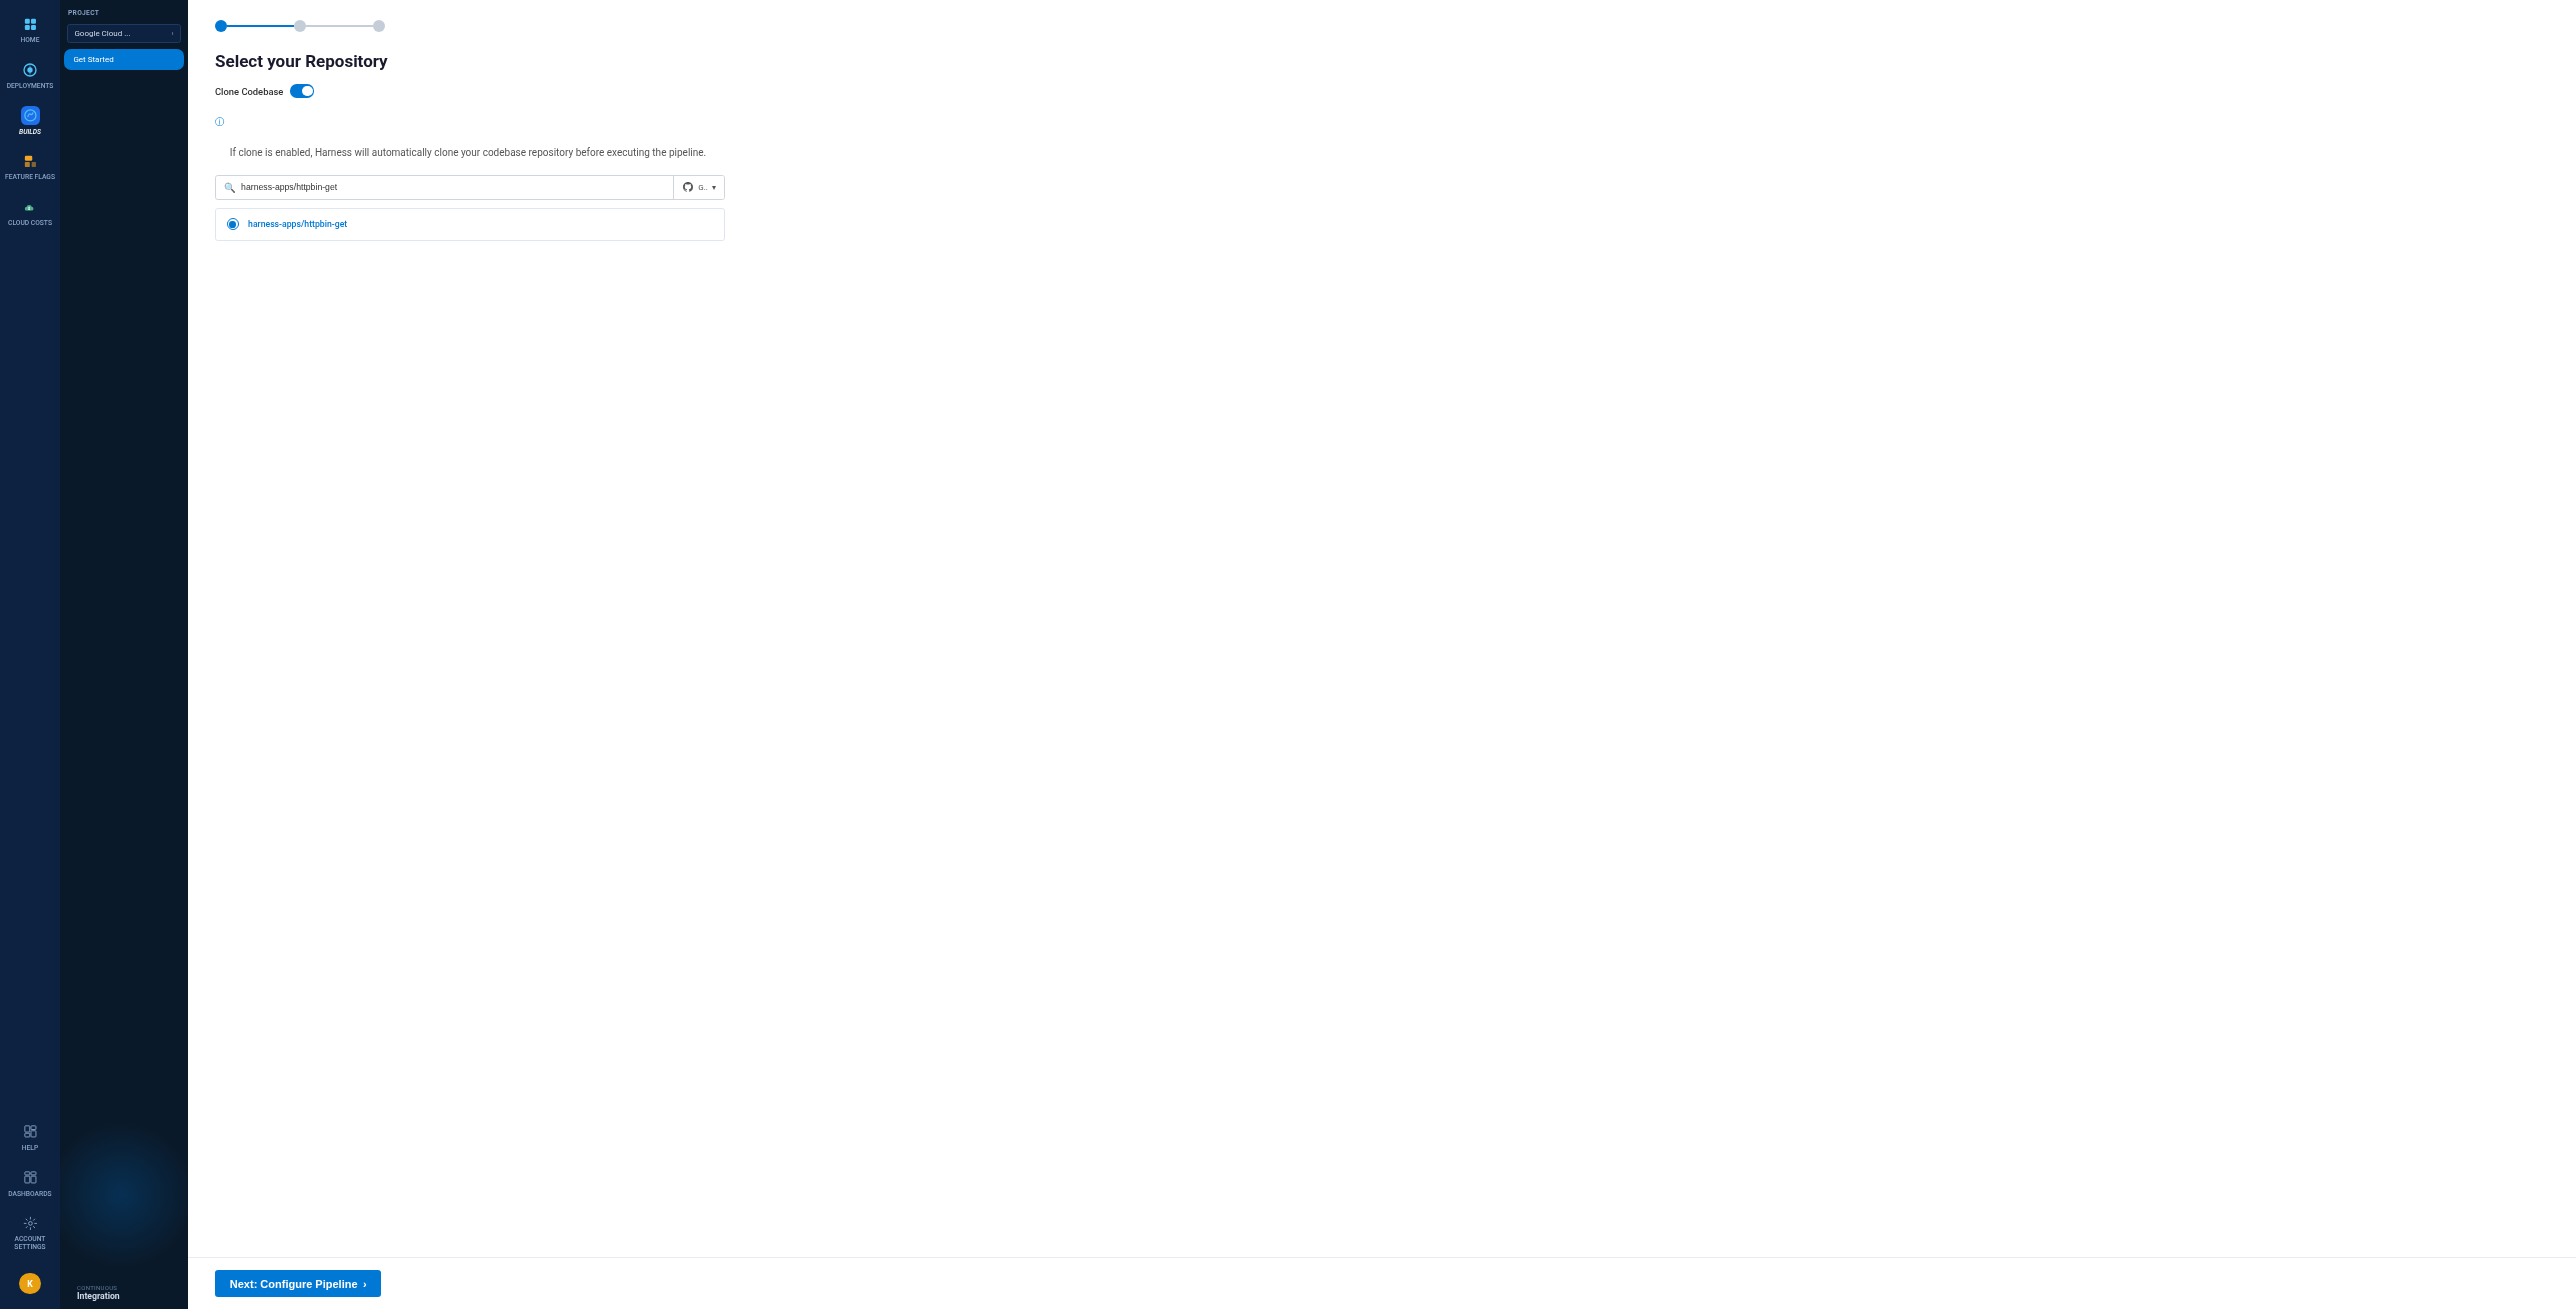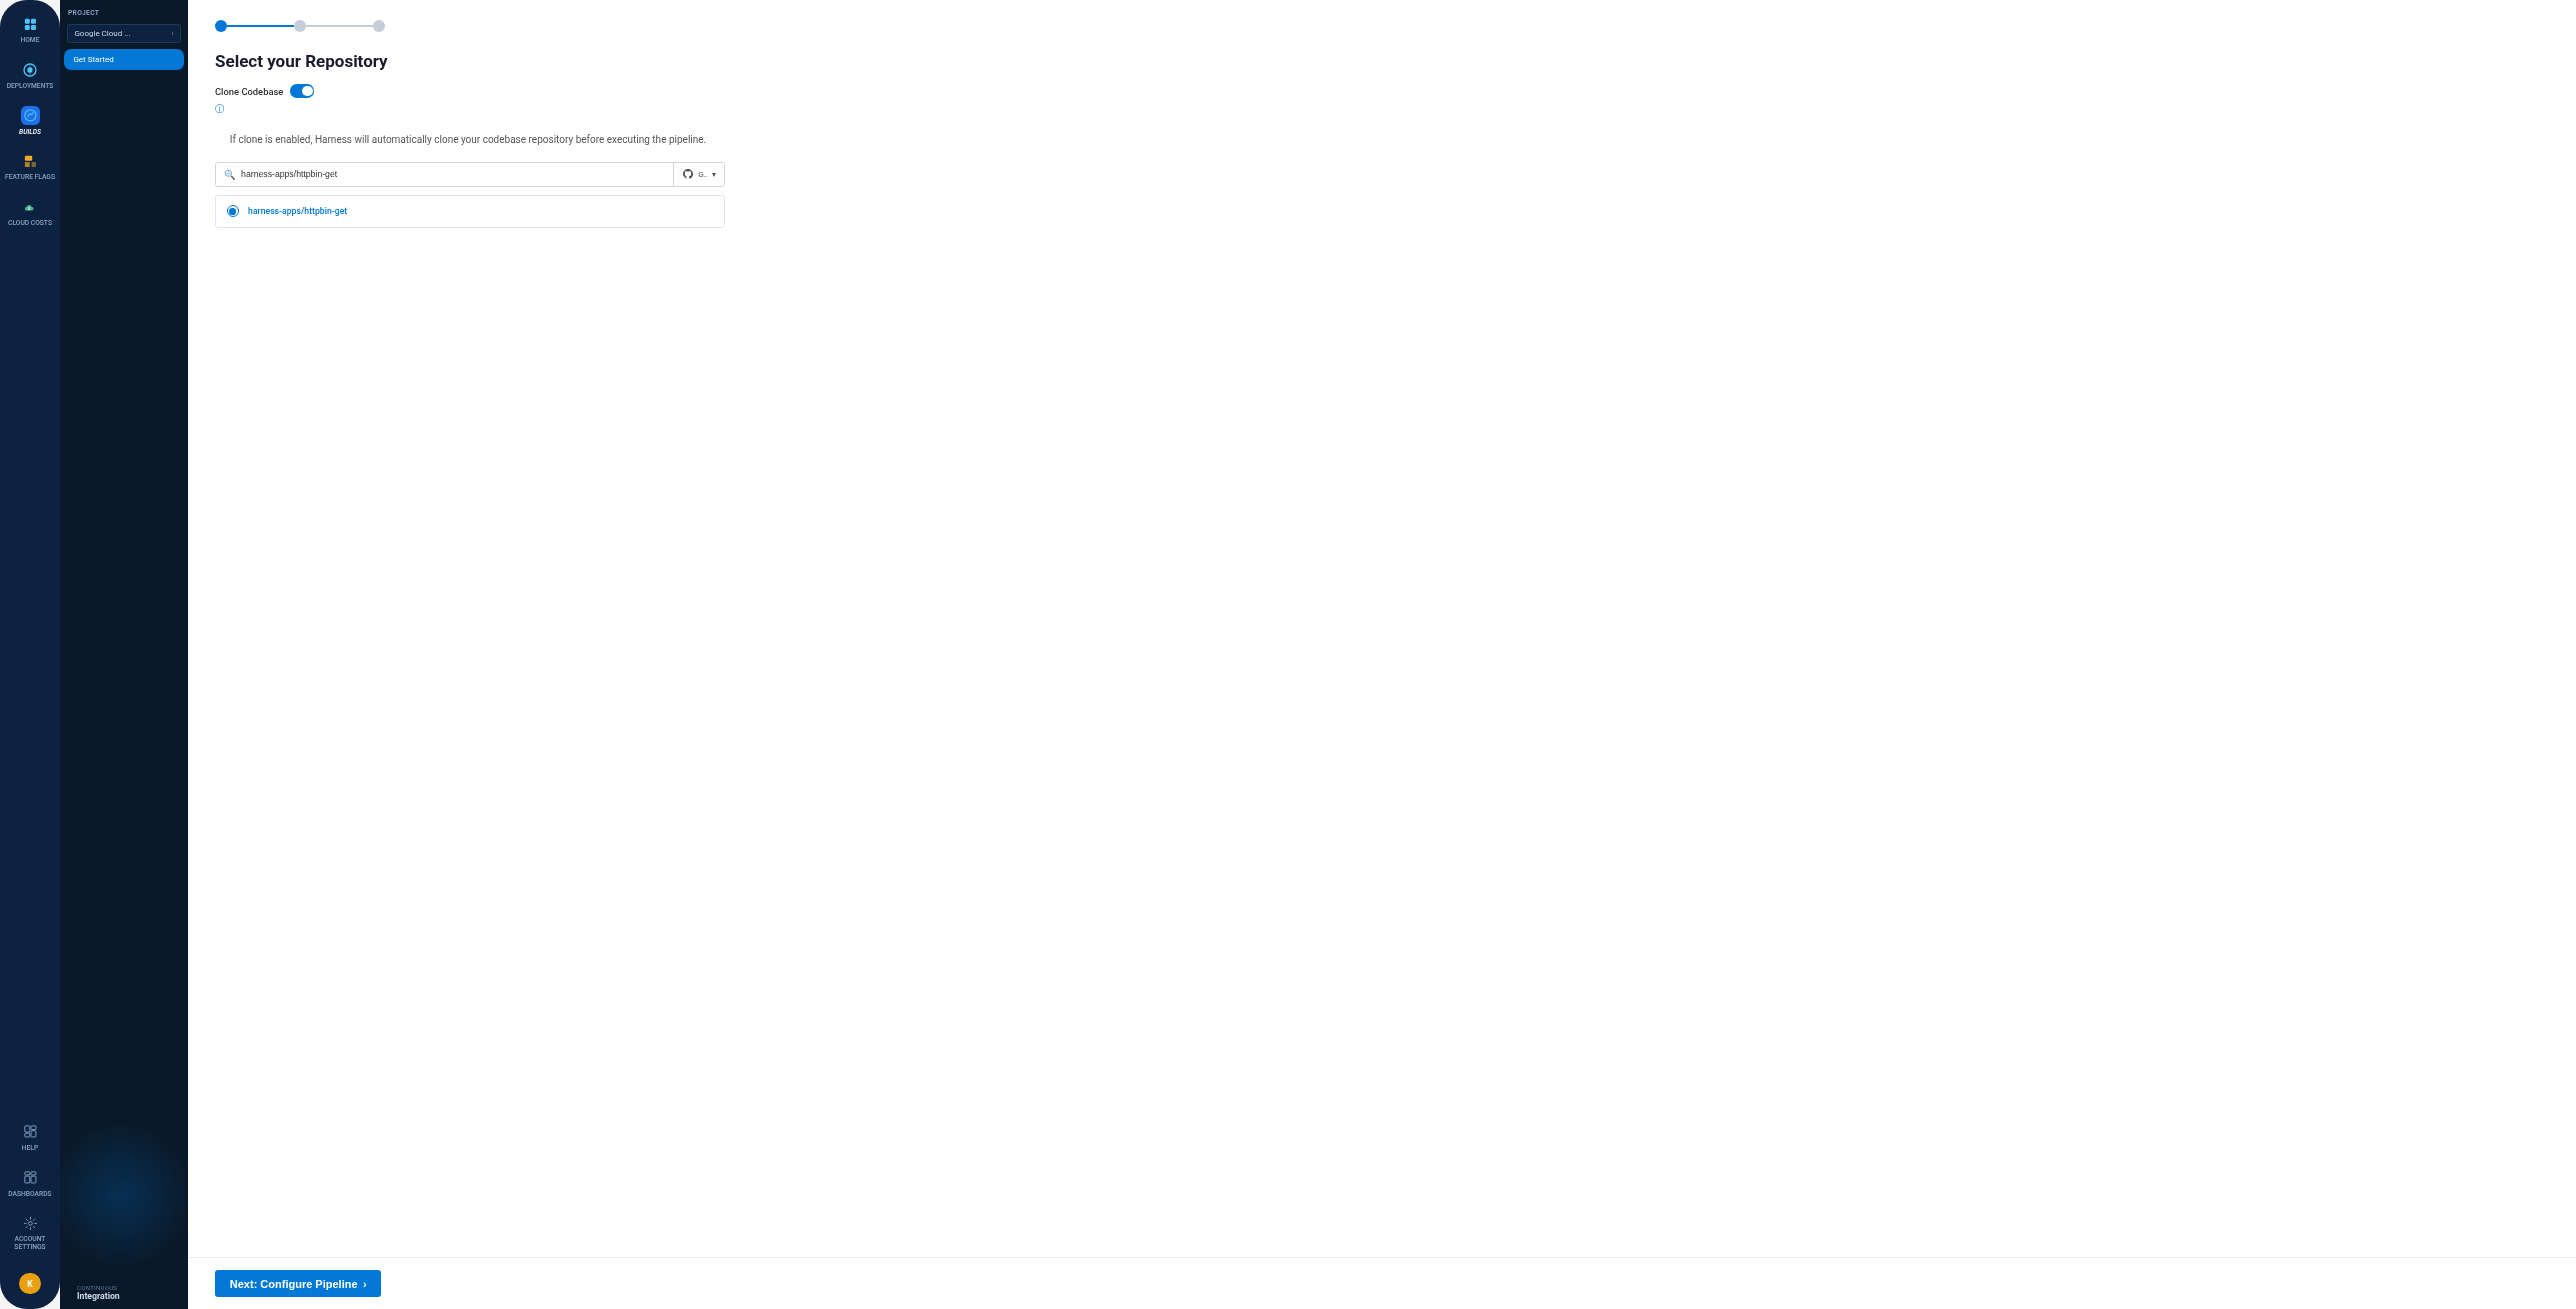--- a/index.html
+++ b/index.html
@@ -9,21 +9,20 @@
     .icon-nav {
       width: 60px;
       background: #0d2240;
       display: flex;
       flex-direction: column;
       align-items: center;
       padding: 6.7px 0;
       flex-shrink: 0;
       height: 100vh;
       overflow: hidden;
-      border-radius: 27px;
     }
     .icon-nav-item {
       display: flex;
       flex-direction: column;
       align-items: center;
       justify-content: center;
       width: 100%;
       padding: 8px 0;
       cursor: pointer;
       color: #8aa4c8;
@@ -180,21 +179,21 @@
       font-weight: 700;
       color: #1a1a2e;
       margin-bottom: 13.4px;
     }
 
     
     .clone-row {
       display: flex;
       align-items: center;
       gap: 6.7px;
-      margin-bottom: 5px;
+      margin-bottom: 18px;
     }
     .clone-label {
       font-size: 9.4px;
       color: #333;
       font-weight: 500;
     }
     .toggle {
       width: 24px;
       height: 13.4px;
       border-radius: 6.7px;

